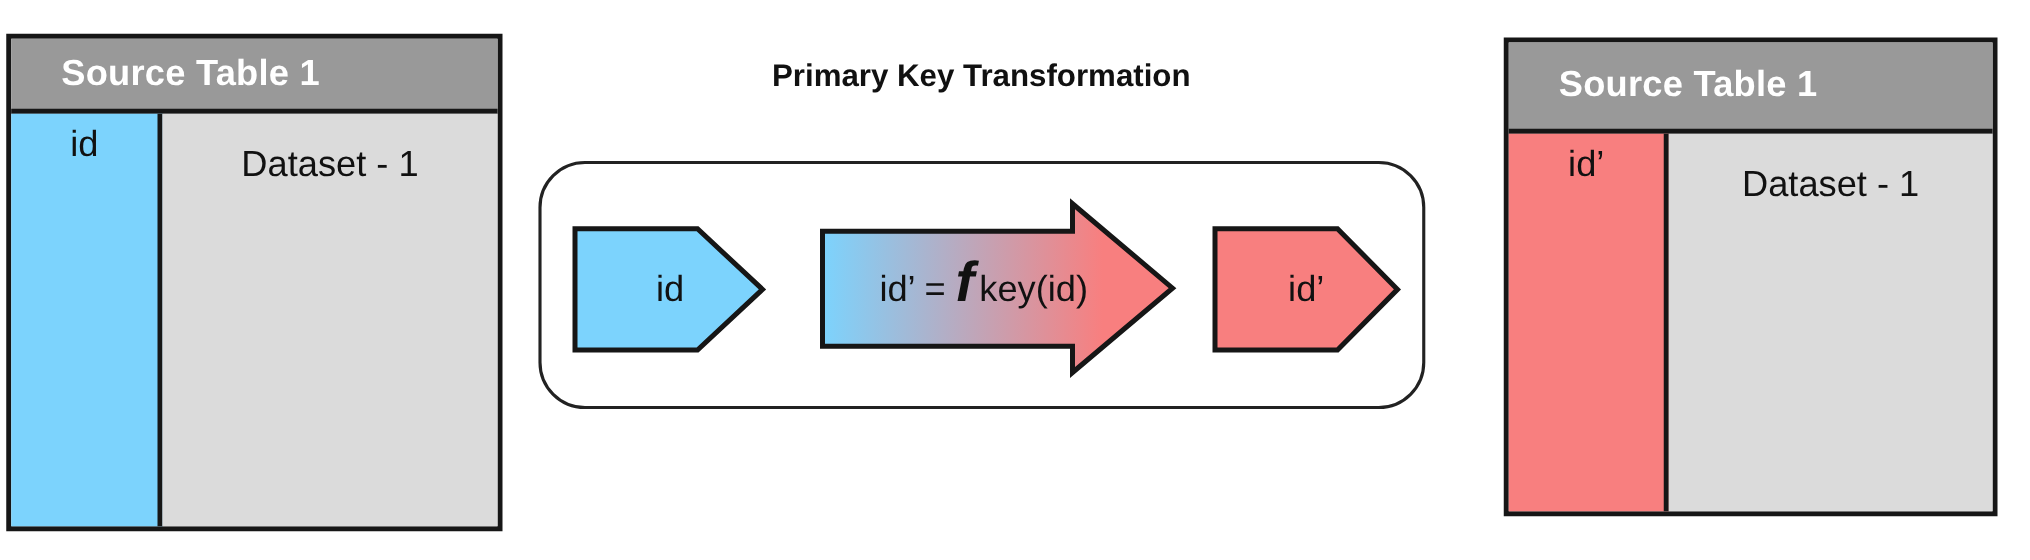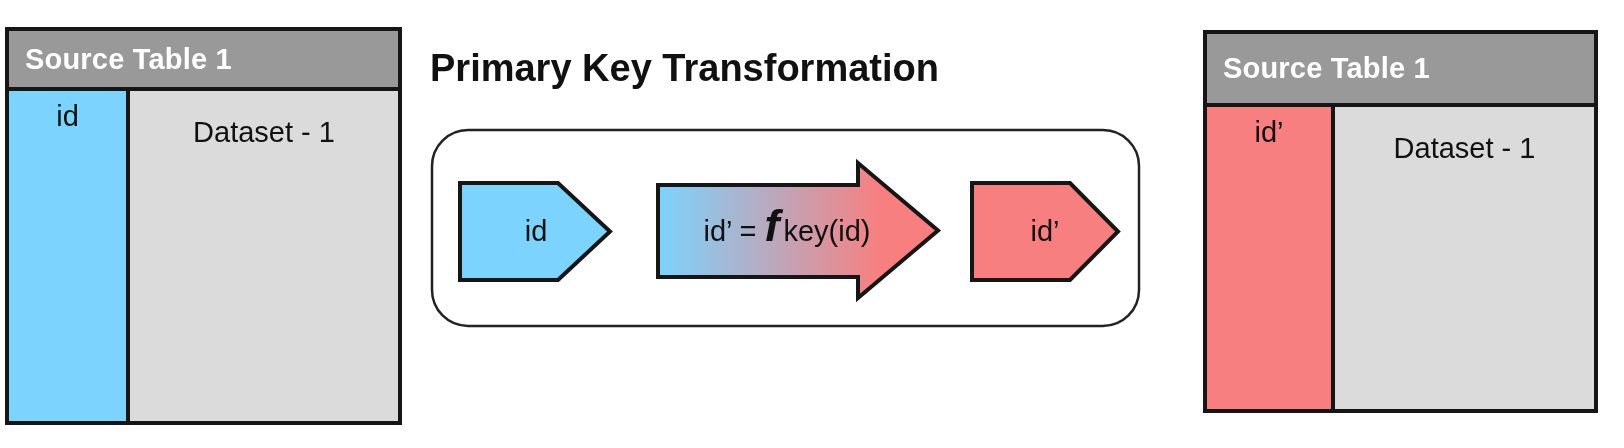--- a/index.html
+++ b/index.html
@@ -33,21 +33,21 @@
   .right-table { left: 1203px; top: 30px; width: 395px; height: 383px; }
 
   .ptable-header {
     background: var(--table-header-bg);
     border-bottom: 4px solid var(--stroke);
     color: #ffffff;
     font-weight: 700;
     font-size: 29px;
     display: flex;
     align-items: center;
-    padding-left: 16px;
+    padding-left: 40px;
     letter-spacing: 0.2px;
   }
   .left-table  .ptable-header { flex: 0 0 56px; }
   .right-table .ptable-header { flex: 0 0 69px; }
 
   .ptable-body { flex: 1; display: flex; min-height: 0; }
 
   .ptable-keycol {
     box-sizing: border-box;
     border-right: 4px solid var(--stroke);
@@ -69,22 +69,22 @@
     padding-top: 25px;
     font-size: 29px;
   }
 
   
   .diagram-title {
     position: absolute;
     left: 430px;
     top: 47px;
     width: 710px;
-    text-align: left;
-    font-size: 38px;
+    text-align: center;
+    font-size: 25px;
     font-weight: 700;
     color: #111111;
     white-space: nowrap;
   }
   .transform-svg {
     position: absolute;
     left: 420px;
     top: 120px;
     width: 740px;
     height: 230px;

